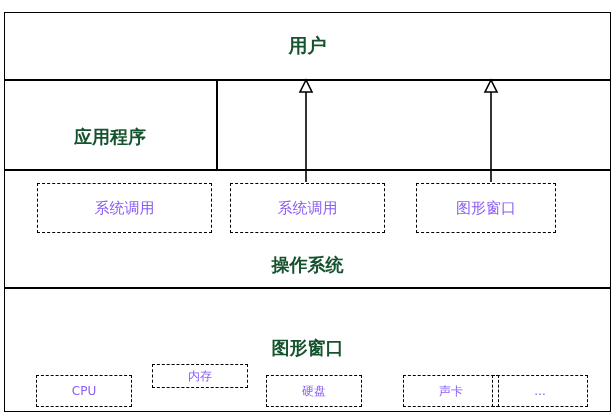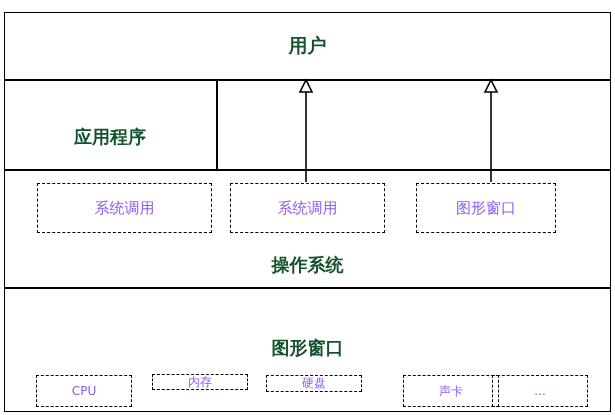--- a/index.html
+++ b/index.html
@@ -94,24 +94,24 @@
   </div>
 
   <div class="label" style="left:4px; top:248px; width:607px; height:34px; font-size:18px;">操作系统</div>
 
   <div class="box" style="left:4px; top:288px; width:607px; height:124px;"></div>
   <div class="label" style="left:4px; top:332px; width:607px; height:32px; font-size:18px;">图形窗口</div>
 
   <div class="dashed-box small" style="left:36px; top:375px; width:96px; height:32px;">
     <span>CPU</span>
   </div>
-  <div class="dashed-box small" style="left:152px; top:374px; width:96px; height:16px;">
+  <div class="dashed-box small" style="left:152px; top:364px; width:96px; height:24px;">
     <span>内存</span>
   </div>
-  <div class="dashed-box small" style="left:266px; top:375px; width:96px; height:17px;">
+  <div class="dashed-box small" style="left:266px; top:375px; width:96px; height:32px;">
     <span>硬盘</span>
   </div>
   <div class="dashed-box small" style="left:403px; top:375px; width:96px; height:32px;">
     <span>声卡</span>
   </div>
   <div class="dashed-box small" style="left:492px; top:375px; width:96px; height:32px;">
     <span>...</span>
   </div>
 
   <svg class="arrows" viewBox="0 0 615 415">

